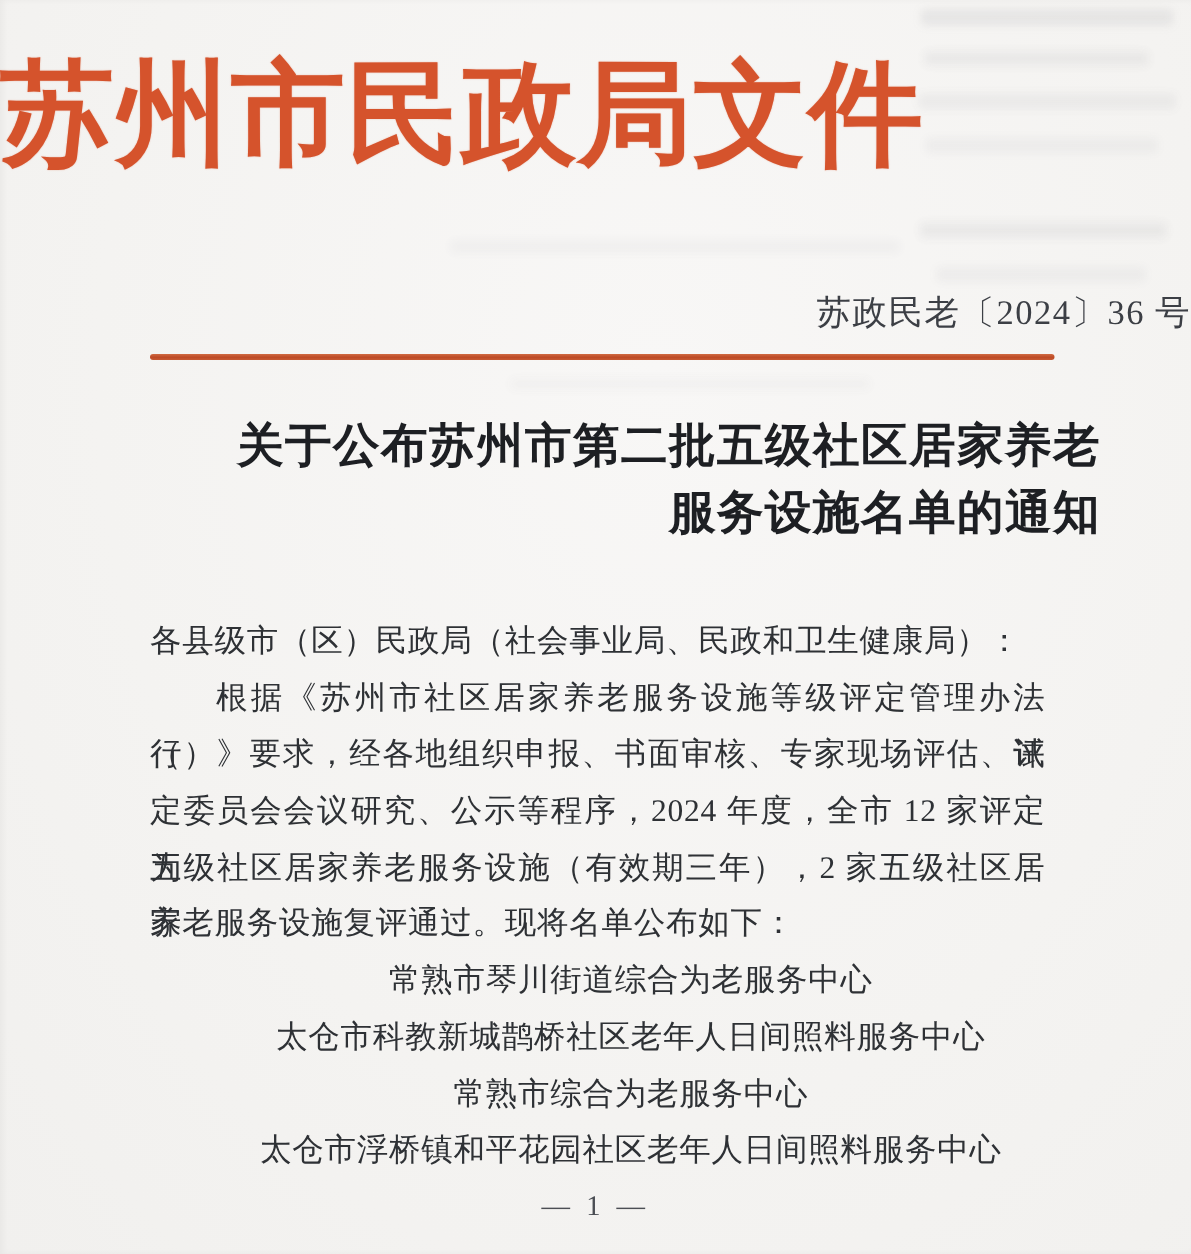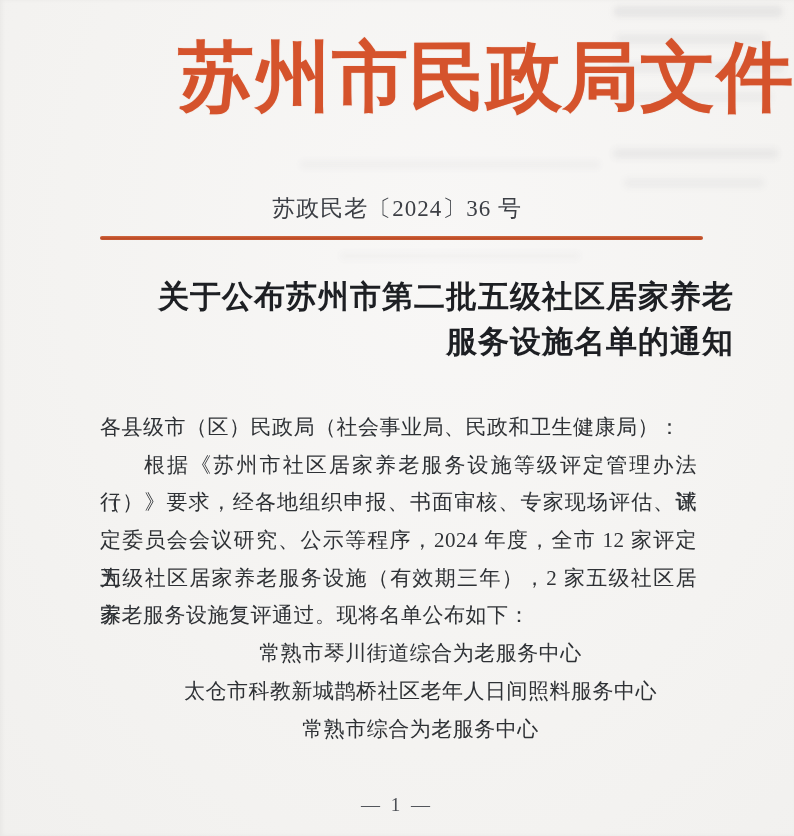--- a/index.html
+++ b/index.html
@@ -34,35 +34,35 @@
   .g5 { right: 16px;  top: 148px; width: 165px; height: 11px; opacity:.8; }
   .g6 { right: 30px;  top: 178px; width: 140px; height: 10px; opacity:.6; }
   .g7 { left: 300px;  top: 160px; width: 300px; height: 9px;  opacity:.45; }
   .g8 { left: 340px;  top: 252px; width: 240px; height: 8px;  opacity:.4; }
 
   .org-title {
     position: absolute;
     top: 34px;
     left: 0;
     width: 100%;
-    text-align: right;
+    text-align: left;
     font-size: 76px;
     line-height: 1.15;
     font-weight: 700;
     color: #d5532c;
     letter-spacing: 1px;
     text-shadow: 0 0 1px rgba(213,83,44,0.45);
   }
 
   .doc-number {
     position: absolute;
     top: 193px;
     left: 0;
     width: 100%;
-    text-align: center;
+    text-align: right;
     font-size: 23px;
     color: #3c3f45;
     letter-spacing: 1px;
   }
 
   .red-rule {
     position: absolute;
     top: 236px;
     left: 100px;
     width: 603px;
@@ -145,17 +145,18 @@
   <div class="body-block">
     <div class="line">各县级市（区）民政局（社会事业局、民政和卫生健康局）：</div>
     <div class="line indent fill">根据《苏州市社区居家养老服务设施等级评定管理办法（试</div>
     <div class="line fill">行）》要求，经各地组织申报、书面审核、专家现场评估、评</div>
     <div class="line fill">定委员会会议研究、公示等程序，2024 年度，全市 12 家评定为</div>
     <div class="line fill">五级社区居家养老服务设施（有效期三年），2 家五级社区居家</div>
     <div class="line">养老服务设施复评通过。现将名单公布如下：</div>
     <div class="line indent">常熟市琴川街道综合为老服务中心</div>
     <div class="line indent">太仓市科教新城鹊桥社区老年人日间照料服务中心</div>
     <div class="line indent">常熟市综合为老服务中心</div>
+    <div class="line indent">太仓市浮桥镇和平花园社区老年人日间照料服务中心</div>
   </div>
 
   <div class="footer">— 1 —</div>
 
 </div>
 
 </body></html>

